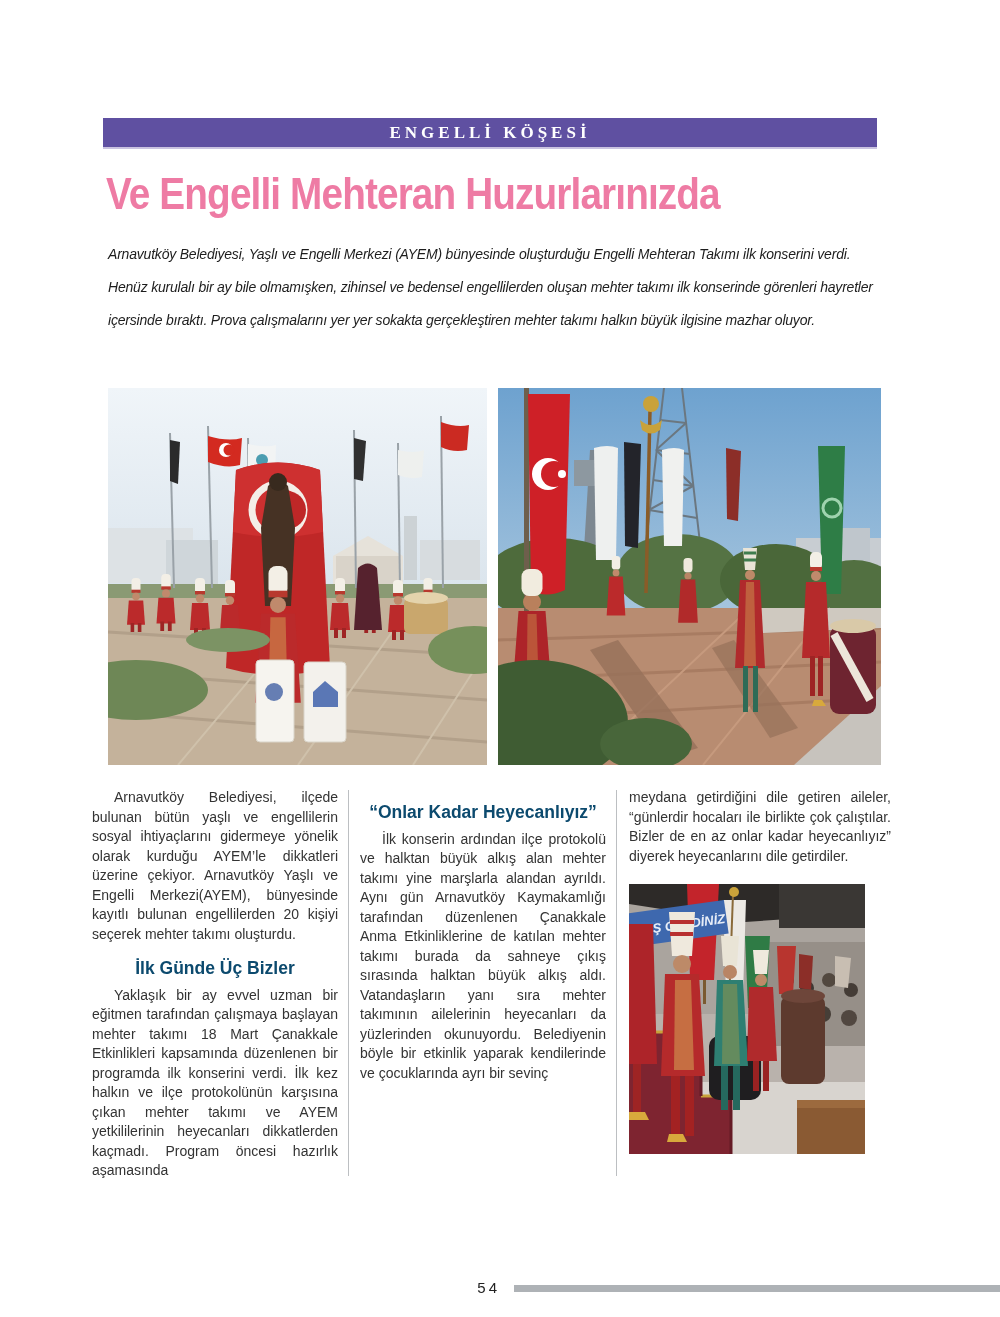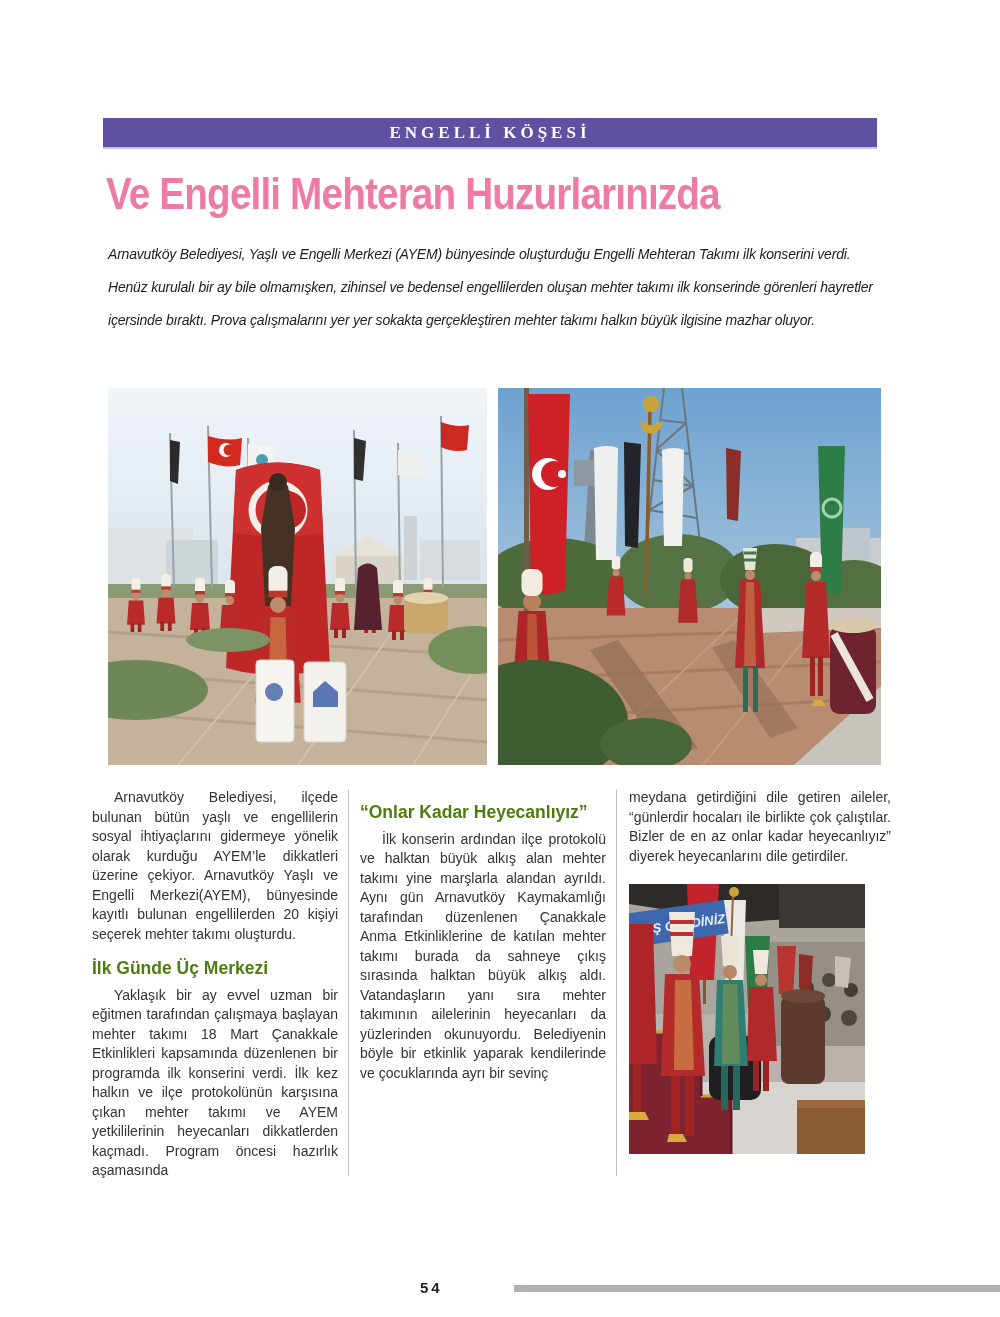--- a/index.html
+++ b/index.html
@@ -37,29 +37,29 @@
   }
   #col1 { left:0;    width:246px; }
   #col2 { left:268px; width:246px; }
   #col3 { left:537px; width:262px; }
   .rule { position:absolute; top:2px; height:386px; width:1px; background:#bcbfc2; }
   #rule1 { left:256px; }
   #rule2 { left:524px; }
   .col p { margin:0; }
   .col p.indent { text-indent:22px; }
   .subhead {
-    font-size:17.5px; font-weight:bold; color:#4d7c0f;
-    margin:15px 0 7px 0; text-align:left;
+    font-size:17.5px; font-weight:bold; color:#0c4a6e;
+    margin:15px 0 7px 0; text-align:center;
   }
   #photoC { position:relative; margin-top:18px; width:236px; height:270px;
     overflow:hidden; background:#c9c4bf; }
   #photoC svg { display:block; width:100%; height:100%; }
   .footer-num {
-    position:absolute; left:420px; top:1279px; width:80px; 
-    font-size:15px; font-weight:bold; letter-spacing:3px; color:#222;
+    position:absolute; left:420px; top:1279px; width:80px; text-align:right;
+    font-size:15px; font-weight:normal; letter-spacing:3px; color:#222;
   }
   .footer-bar {
     position:absolute; left:514px; top:1285px; width:486px; height:7px;
     background:#aeb2b6;
   }
 </style>
 </head>
 <body>
 
 <div class="header-bar">
@@ -272,21 +272,21 @@
   </g>
 </svg>
 </div>
 
 <div class="cols">
   <div class="rule" id="rule1"></div>
   <div class="rule" id="rule2"></div>
 
   <div class="col" id="col1">
     <p class="indent">Arnavutköy Belediyesi, ilçede bulunan bütün yaşlı ve engellilerin sosyal ihtiyaçlarını gidermeye yönelik olarak kurduğu AYEM’le dikkatleri üzerine çekiyor. Arnavutköy Yaşlı ve Engelli Merkezi(AYEM), bünyesinde kayıtlı bulunan engellilerden 20 kişiyi seçerek mehter takımı oluşturdu.</p>
-    <h3 class="subhead">İlk Günde Üç Merkezi</h3>
+    <h3 class="subhead">İlk Günde Üç Bizler</h3>
     <p class="indent">Yaklaşık bir ay evvel uzman bir eğitmen tarafından çalışmaya başlayan mehter takımı 18 Mart Çanakkale Etkinlikleri kapsamında düzenlenen bir programda ilk konserini verdi. İlk kez halkın ve ilçe protokolünün karşısına çıkan mehter takımı ve AYEM yetkililerinin heyecanları dikkatlerden kaçmadı. Program öncesi hazırlık aşamasında</p>
   </div>
 
   <div class="col" id="col2">
     <h3 class="subhead">“Onlar Kadar Heyecanlıyız”</h3>
     <p class="indent">İlk konserin ardından ilçe protokolü ve halktan büyük alkış alan mehter takımı yine marşlarla alandan ayrıldı. Aynı gün Arnavutköy Kaymakamlığı tarafından düzenlenen Çanakkale Anma Etkinliklerine de katılan mehter takımı burada da sahneye çıkış sırasında halktan büyük alkış aldı. Vatandaşların yanı sıra mehter takımının ailelerinin heyecanları da yüzlerinden okunuyordu. Belediyenin böyle bir etkinlik yaparak kendilerinde ve çocuklarında ayrı bir sevinç</p>
   </div>
 
   <div class="col" id="col3">
     <p>meydana getirdiğini dile getiren aileler, “günlerdir hocaları ile birlikte çok çalıştılar. Bizler de en az onlar kadar heyecanlıyız”  diyerek heyecanlarını dile getirdiler.</p>

